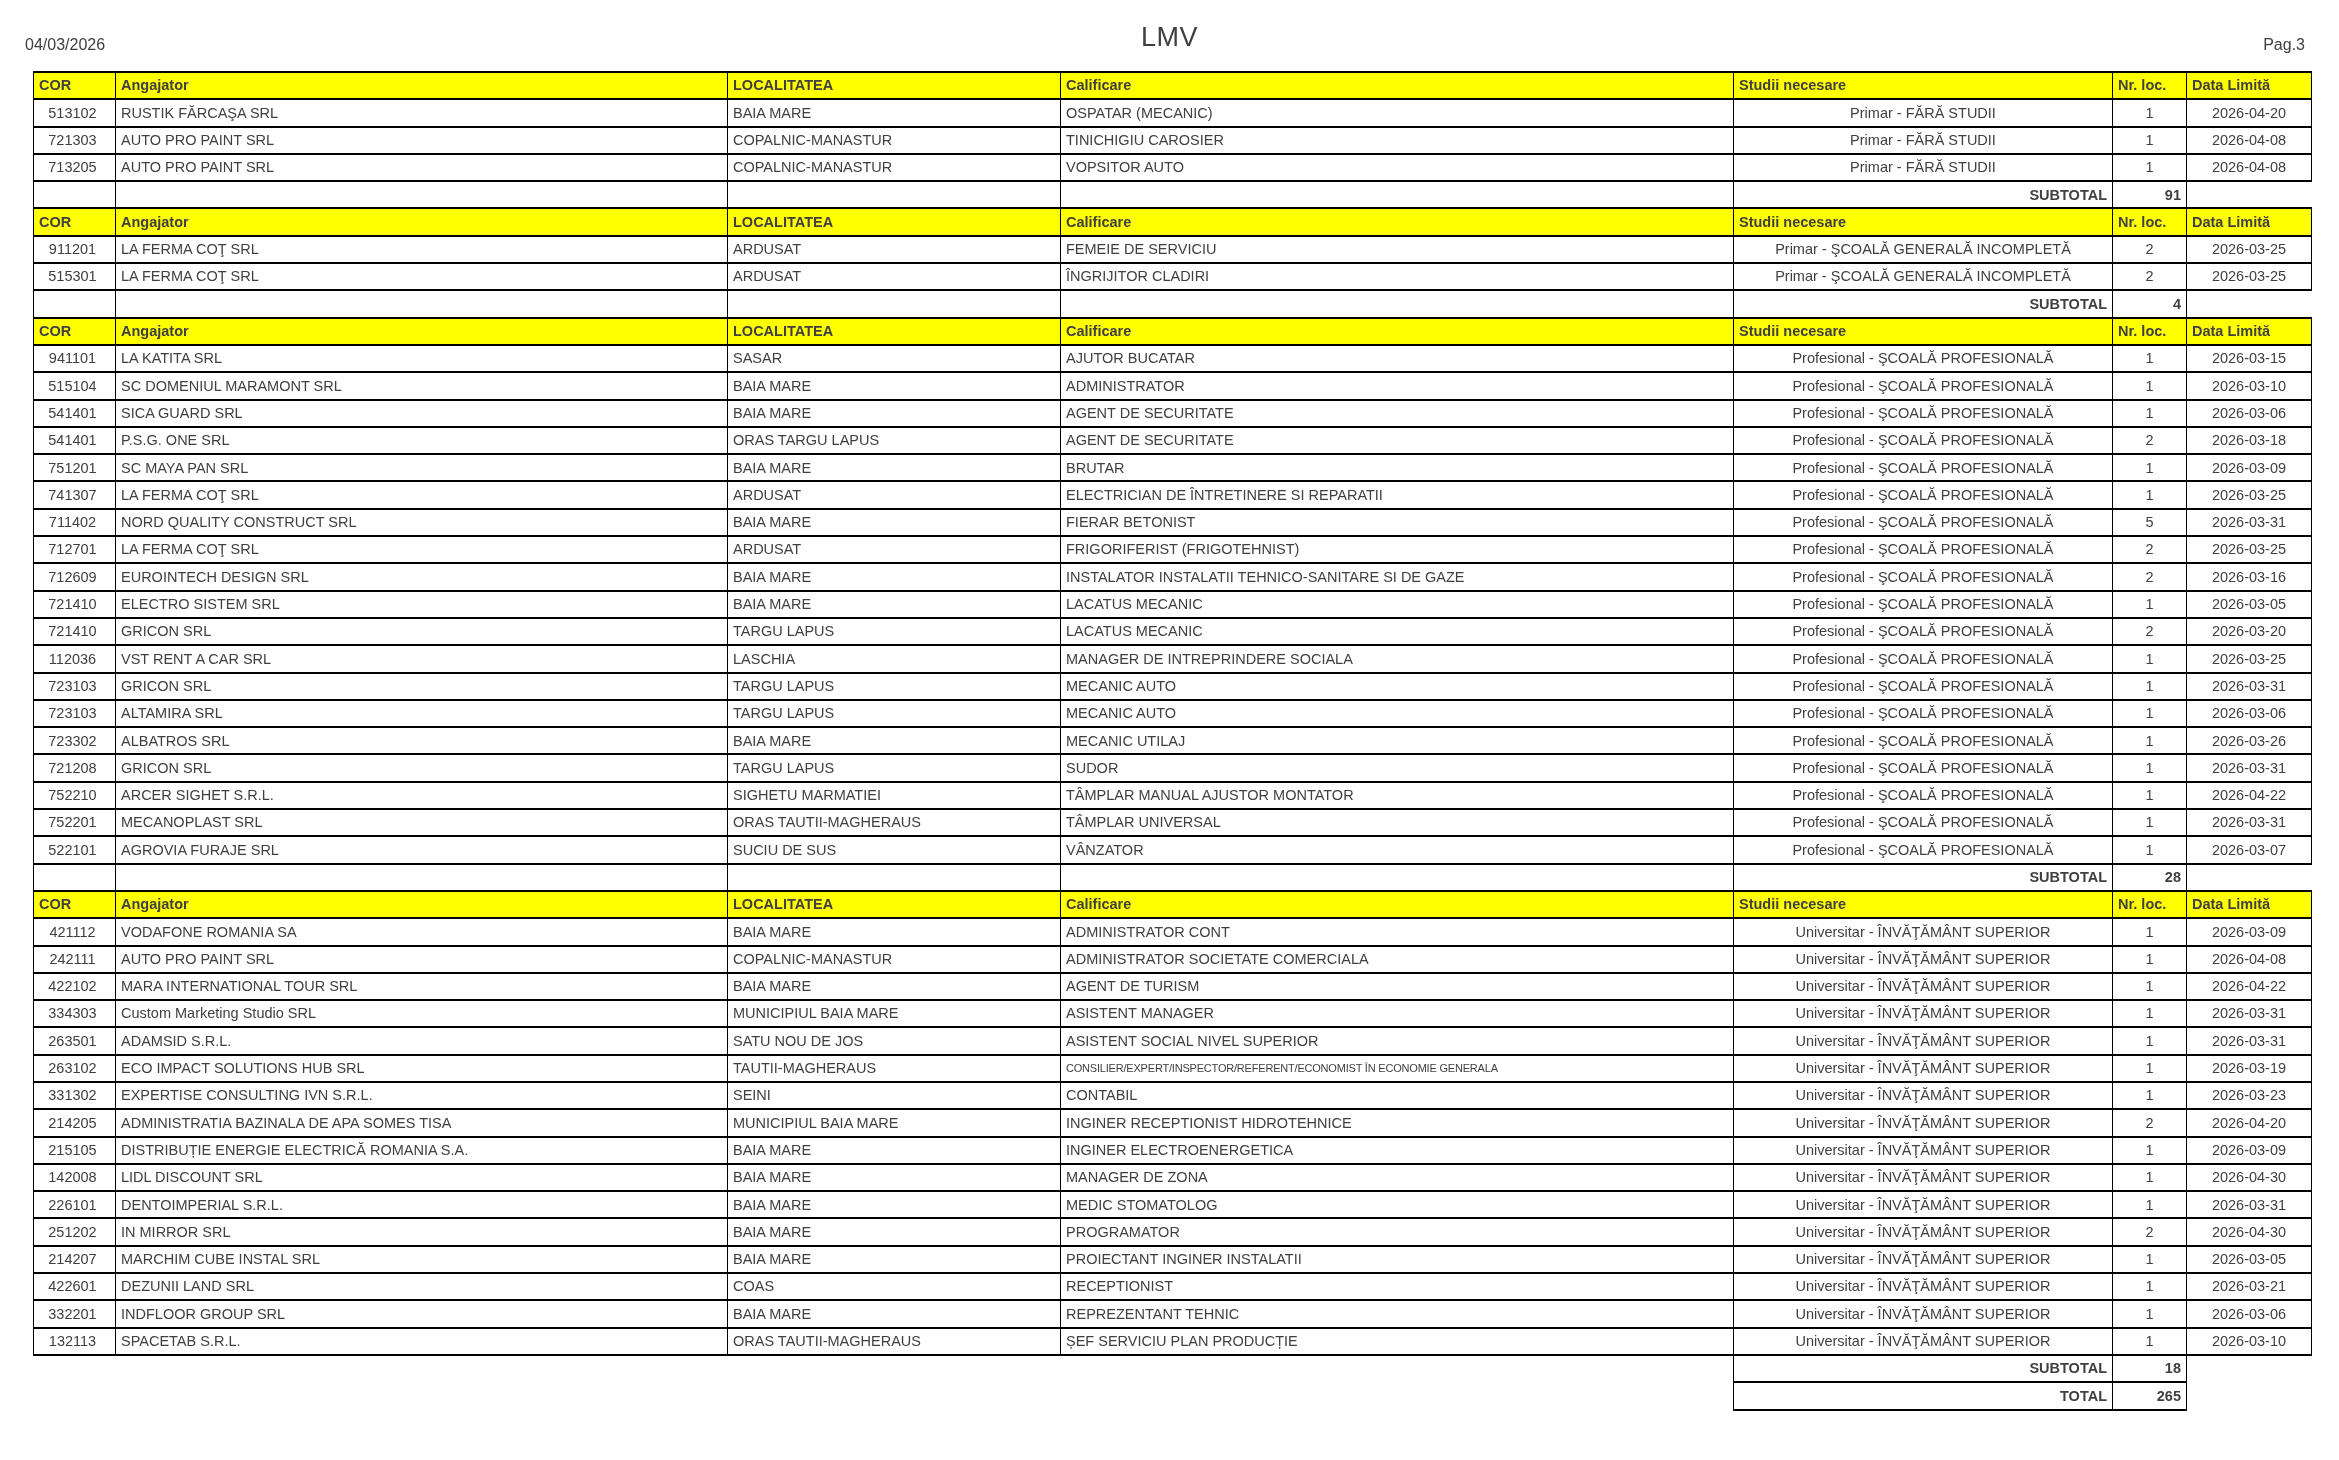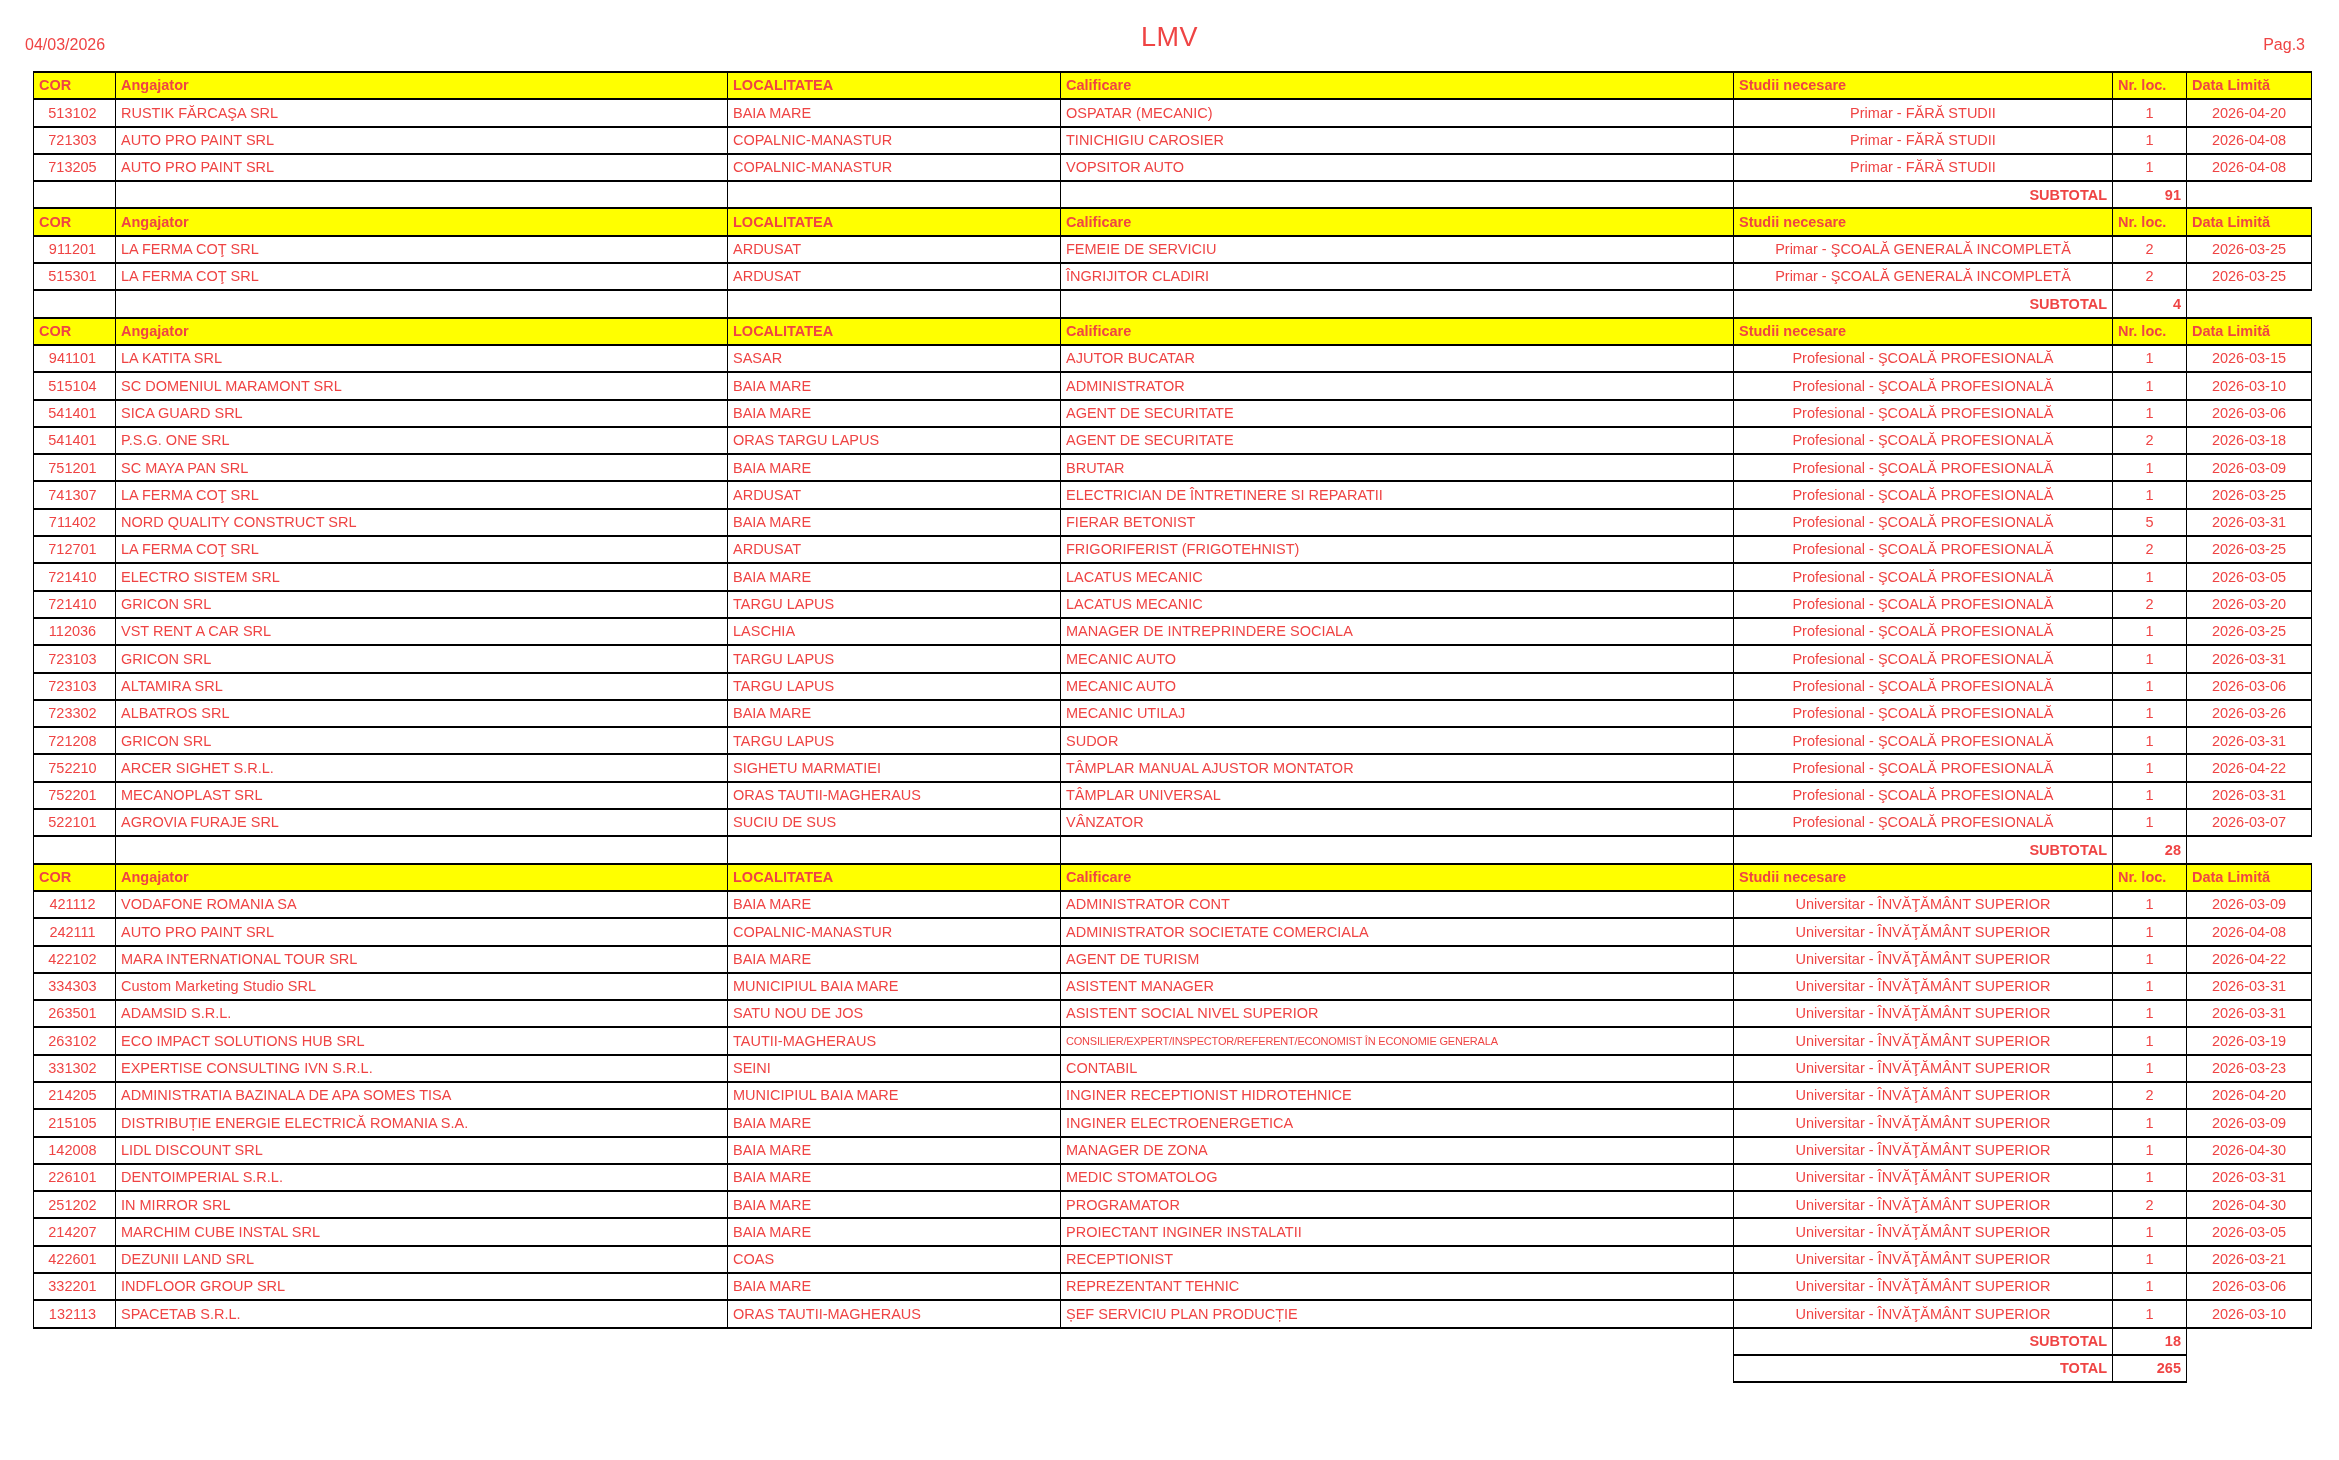--- a/index.html
+++ b/index.html
@@ -2,21 +2,21 @@
 <html><head>
 <meta charset="utf-8">
 <style>
   html,body { margin:0; padding:0; background:#e8e8e8; }
   .page {
     position: relative;
     width: 2339px;
     height: 1460px;
     background: #ffffff;
     font-family: "Liberation Sans", sans-serif;
-    color: #ef4444;
+    color: #404040;
     overflow: hidden;
   }
   .report-date {
     position: absolute; left: 25px; top: 36px;
     font-size: 16px;
   }
   .page-title {
     position: absolute; left: 0; right: 0; top: 22px;
     text-align: center; font-size: 27px; letter-spacing: 0.5px;
   }
@@ -231,20 +231,29 @@
         <tr>
     <td class="c-cor">712701</td>
     <td class="c-ang">LA FERMA COŢ SRL</td>
     <td class="c-loc">ARDUSAT</td>
     <td class="c-cal">FRIGORIFERIST (FRIGOTEHNIST)</td>
     <td class="c-stu">Profesional - ŞCOALĂ PROFESIONALĂ</td>
     <td class="c-nr">2</td>
     <td class="c-dat">2026-03-25</td>
   </tr>
         <tr>
+    <td class="c-cor">712609</td>
+    <td class="c-ang">EUROINTECH DESIGN SRL</td>
+    <td class="c-loc">BAIA MARE</td>
+    <td class="c-cal">INSTALATOR INSTALATII TEHNICO-SANITARE SI DE GAZE</td>
+    <td class="c-stu">Profesional - ŞCOALĂ PROFESIONALĂ</td>
+    <td class="c-nr">2</td>
+    <td class="c-dat">2026-03-16</td>
+  </tr>
+        <tr>
     <td class="c-cor">721410</td>
     <td class="c-ang">ELECTRO SISTEM SRL</td>
     <td class="c-loc">BAIA MARE</td>
     <td class="c-cal">LACATUS MECANIC</td>
     <td class="c-stu">Profesional - ŞCOALĂ PROFESIONALĂ</td>
     <td class="c-nr">1</td>
     <td class="c-dat">2026-03-05</td>
   </tr>
         <tr>
     <td class="c-cor">721410</td>

